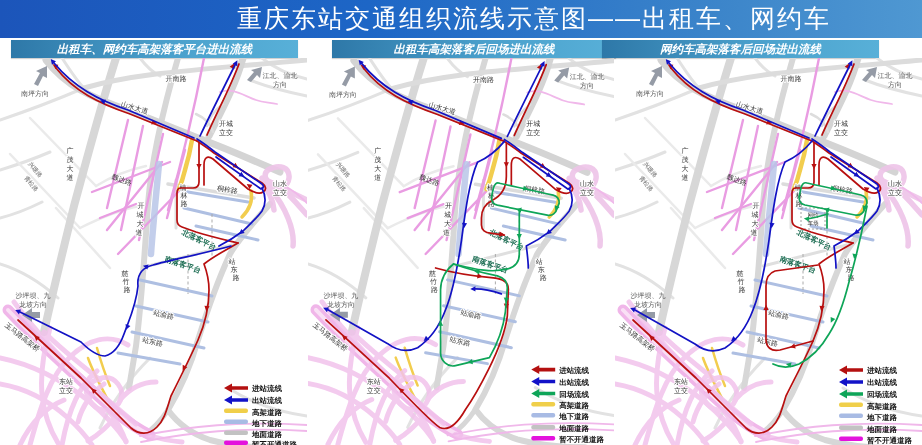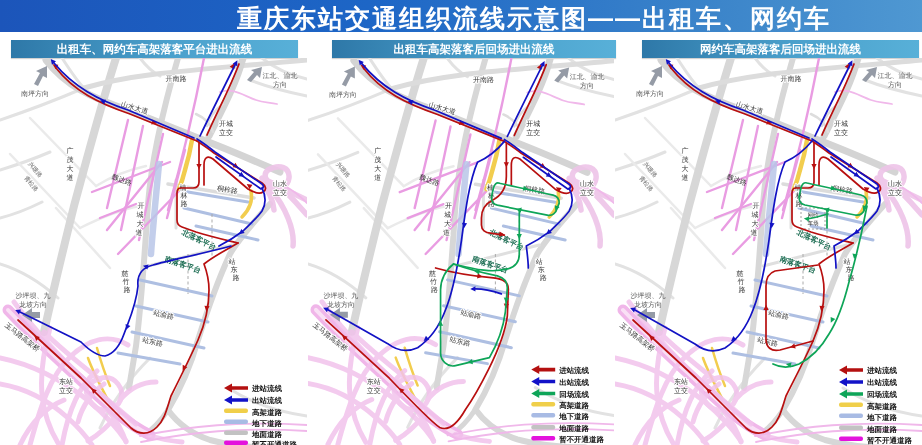--- a/index.html
+++ b/index.html
@@ -1,40 +1,40 @@
 <!DOCTYPE html>
 <html><head>
 <meta charset="utf-8">
 <style>
 html,body{margin:0;padding:0;width:922px;height:445px;overflow:hidden;background:#fff;
   font-family:"Liberation Sans",sans-serif;}
 #page{position:relative;width:922px;height:445px;}
-.banner{position:absolute;left:0;top:0;width:922px;height:32px;
+.banner{position:absolute;left:0;top:0;width:922px;height:38px;
   background:linear-gradient(90deg,#1c55ba 0%,#1d66c6 40%,#3c85ca 78%,#4f98d2 100%);
-  color:#fff;font-weight:bold;font-size:25px;letter-spacing:2px;line-height:37px;white-space:nowrap;}
+  color:#fff;font-weight:normal;font-size:25px;letter-spacing:2px;line-height:37px;white-space:nowrap;}
 .banner span{position:absolute;left:237px;top:0;}
 .pbar{position:absolute;top:40px;height:18px;
   background:linear-gradient(90deg,#2e78a8 0%,#4aa0cc 55%,#58b0d8 100%);
   color:#fff;font-weight:bold;font-size:11.5px;line-height:18px;text-align:center;
-  box-shadow:0 1px 1px rgba(0,0,0,.18);}
+  box-shadow:0 1px 1px rgba(0,0,0,.18);font-style:italic;}
 svg.pmap{position:absolute;top:58px;}
 </style>
 </head>
 <body>
 <div id="page">
 
 <div class="banner">
       <span>重庆东站交通组织流线示意图——出租车、网约车</span>
     </div>
 
 <div class="pbar" style="left:11px;width:287px;">出租车、网约车高架落客平台进出流线</div>
 
 <div class="pbar" style="left:332px;width:284px;">出租车高架落客后回场进出流线</div>
 
-<div class="pbar" style="left:642px;width:277px;">网约车高架落客后回场进出流线</div>
+<div class="pbar" style="left:602px;width:277px;">网约车高架落客后回场进出流线</div>
 
 <svg class="pmap" style="left:0" width="307" height="387" viewBox="0 0 307 387">
 <defs>
 <g id="basemap" fill="none" stroke-linecap="round" stroke-linejoin="round">
 
   <g stroke="#e2e2e2" stroke-width="3">
     <path d="M0,62 C30,52 56,42 84,30"></path>
     <path d="M0,112 C20,106 36,100 50,94"></path>
     <path d="M0,160 C16,156 30,150 42,144"></path>
     <path d="M62,0 C70,12 76,22 84,30"></path>

